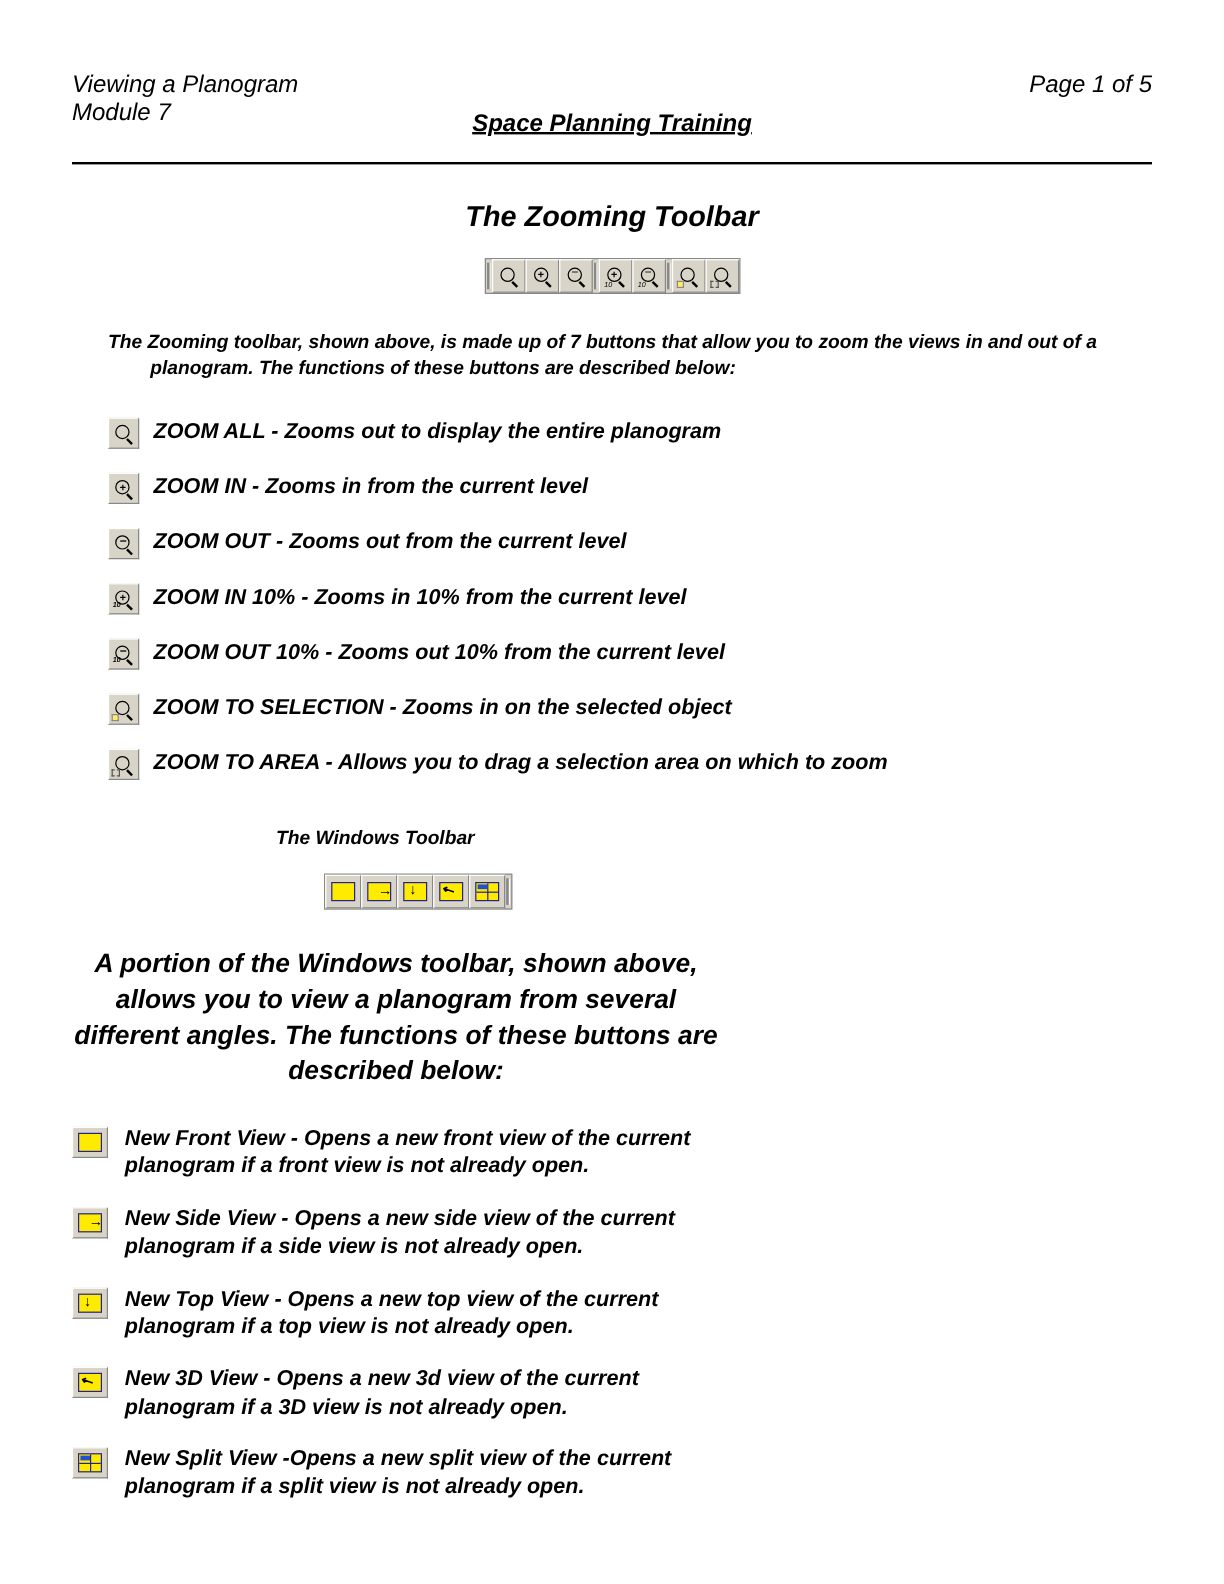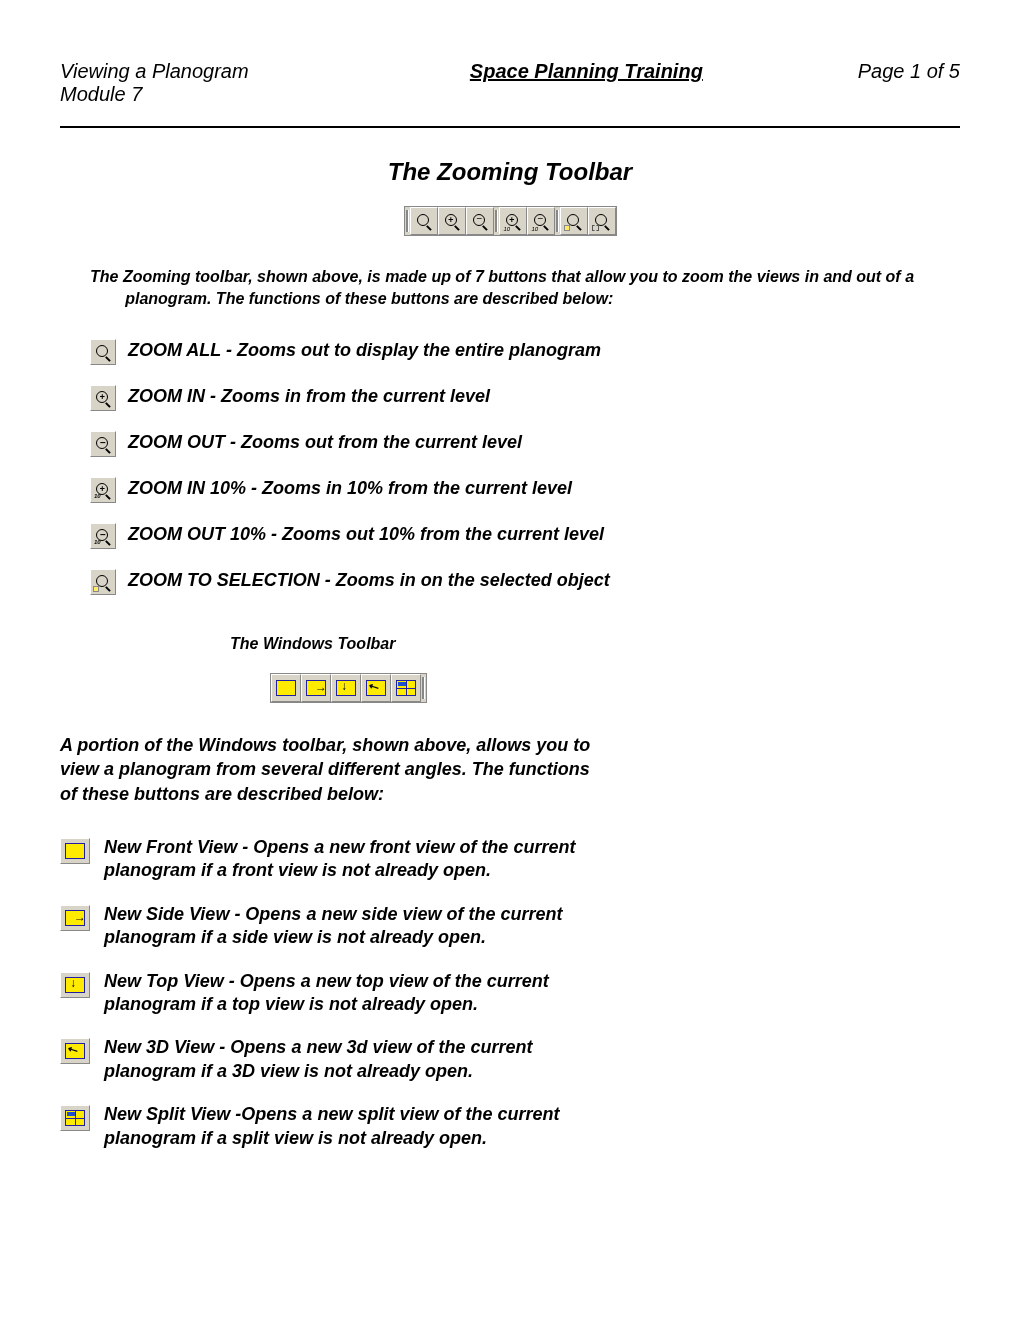--- a/index.html
+++ b/index.html
@@ -20,23 +20,24 @@
     justify-content: space-between;
     align-items: flex-start;
     font-size: 20px;
     margin-bottom: 20px;
   }
   .header-left, .header-right {
     flex: 1;
   }
   .header-center {
     flex: 1.5;
-    text-align: right;
+    text-align: center;
     font-weight: bold;
     text-decoration: underline;
+    margin-top: 32px;
   }
   .header-right {
     text-align: right;
   }
   .hr {
     border-top: 2px solid #000;
     margin-bottom: 30px;
   }
   .section-title {
     text-align: center;
@@ -90,24 +91,25 @@
   .intro {
     font-weight: bold;
     font-size: 16px;
     margin: 0 30px 30px 30px;
     line-height: 1.35;
     text-indent: -2.2em;
     padding-left: 2.2em;
   }
   .intro-left {
     font-weight: bold;
-    font-size: 18px;
+    font-size: 22px;
     margin: 0 0 30px 0;
     line-height: 1.35;
     max-width: 540px;
+    text-align: center;
   }
   .zoom-list, .win-list {
     margin: 0 0 40px 30px;
   }
   .win-list {
     margin-left: 0;
   }
   .z-item, .w-item {
     display: flex;
     align-items: flex-start;
@@ -377,20 +379,30 @@
     <div class="z-item">
       <div class="z-icon">
           <div class="mag">
             <div class="mag-circle"></div>
             <div class="mag-handle"></div>
             <div class="mag-sel"></div>
           </div>
         </div>
       <div>ZOOM TO SELECTION - Zooms in on the selected object</div>
     </div>
+    <div class="z-item">
+      <div class="z-icon">
+          <div class="mag">
+            <div class="mag-circle"></div>
+            <div class="mag-handle"></div>
+            <div class="mag-area"></div>
+          </div>
+        </div>
+      <div>ZOOM TO AREA - Allows you to drag a selection area on which to zoom</div>
+    </div>
   </div>
 
   <div class="section-title-left">The Windows Toolbar</div>
 
   <div class="toolbar-left">
     <div class="toolbar-inner">
       <div class="tb-btn" style="width:28px">
           <div class="yel-rect"></div>
         </div>
       <div class="tb-btn" style="width:28px">

